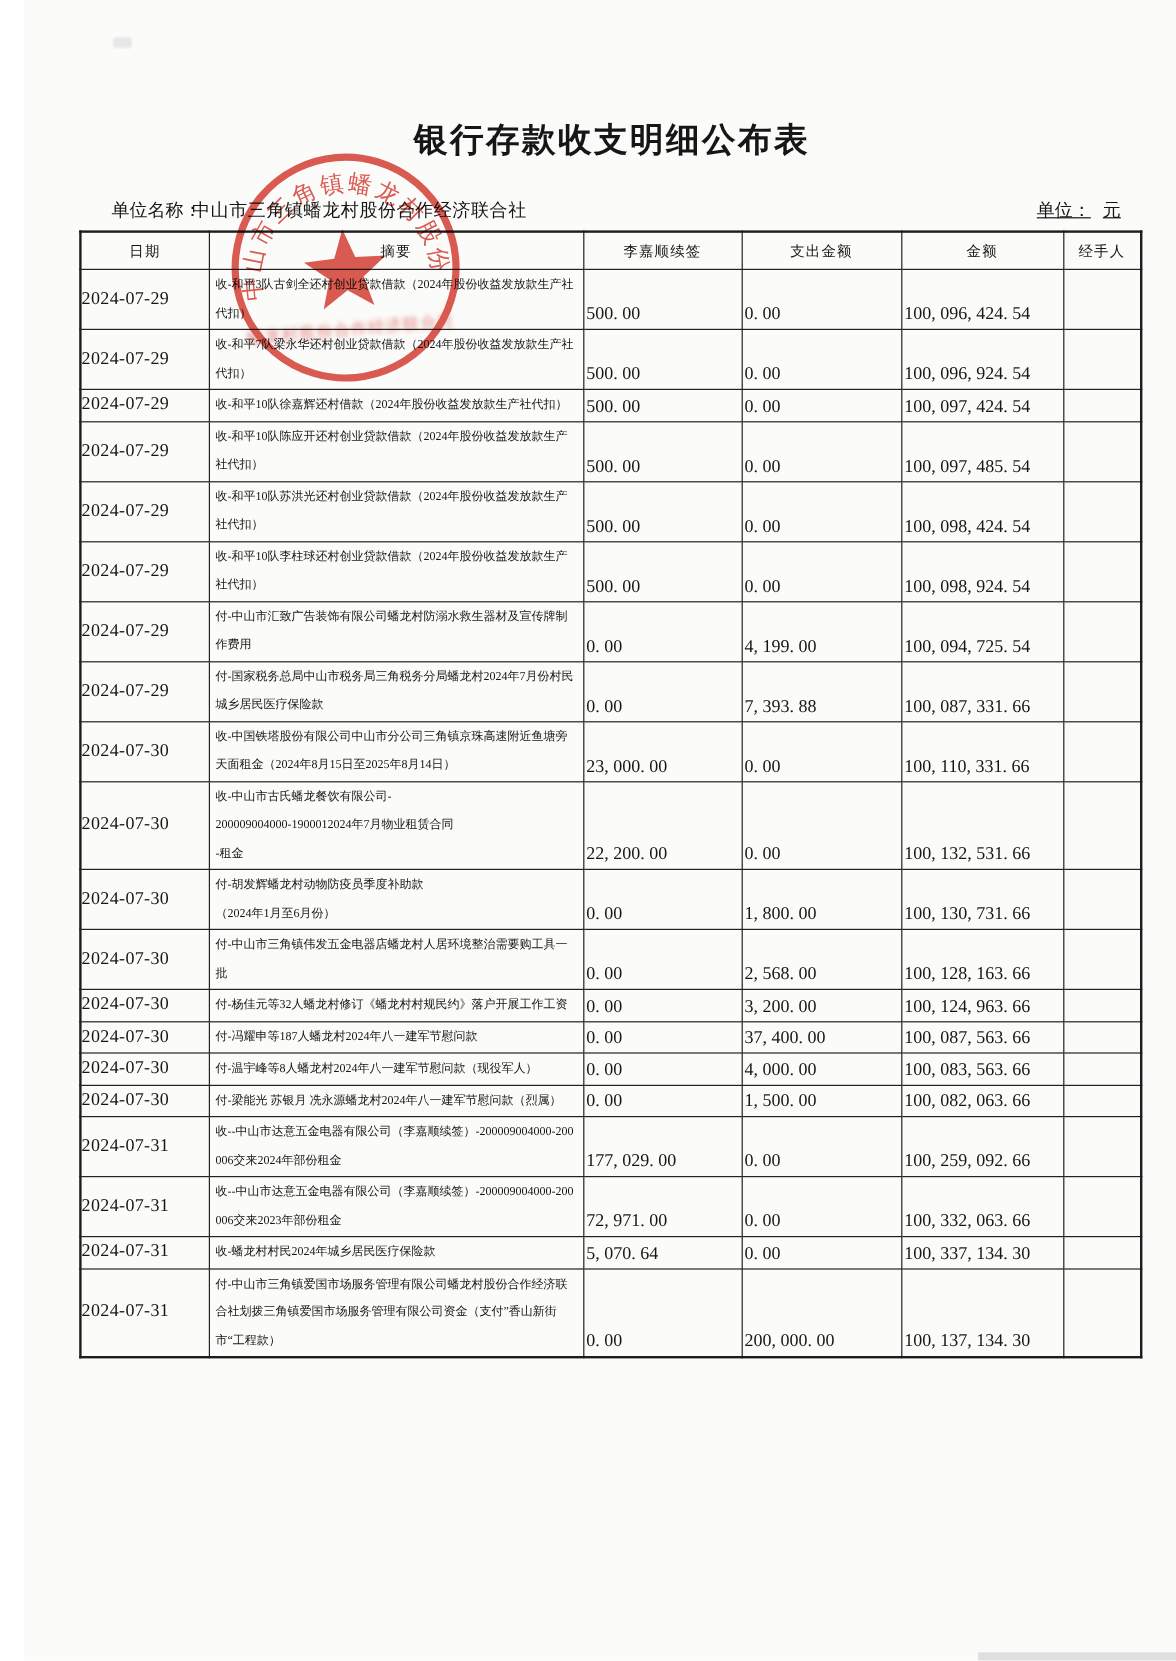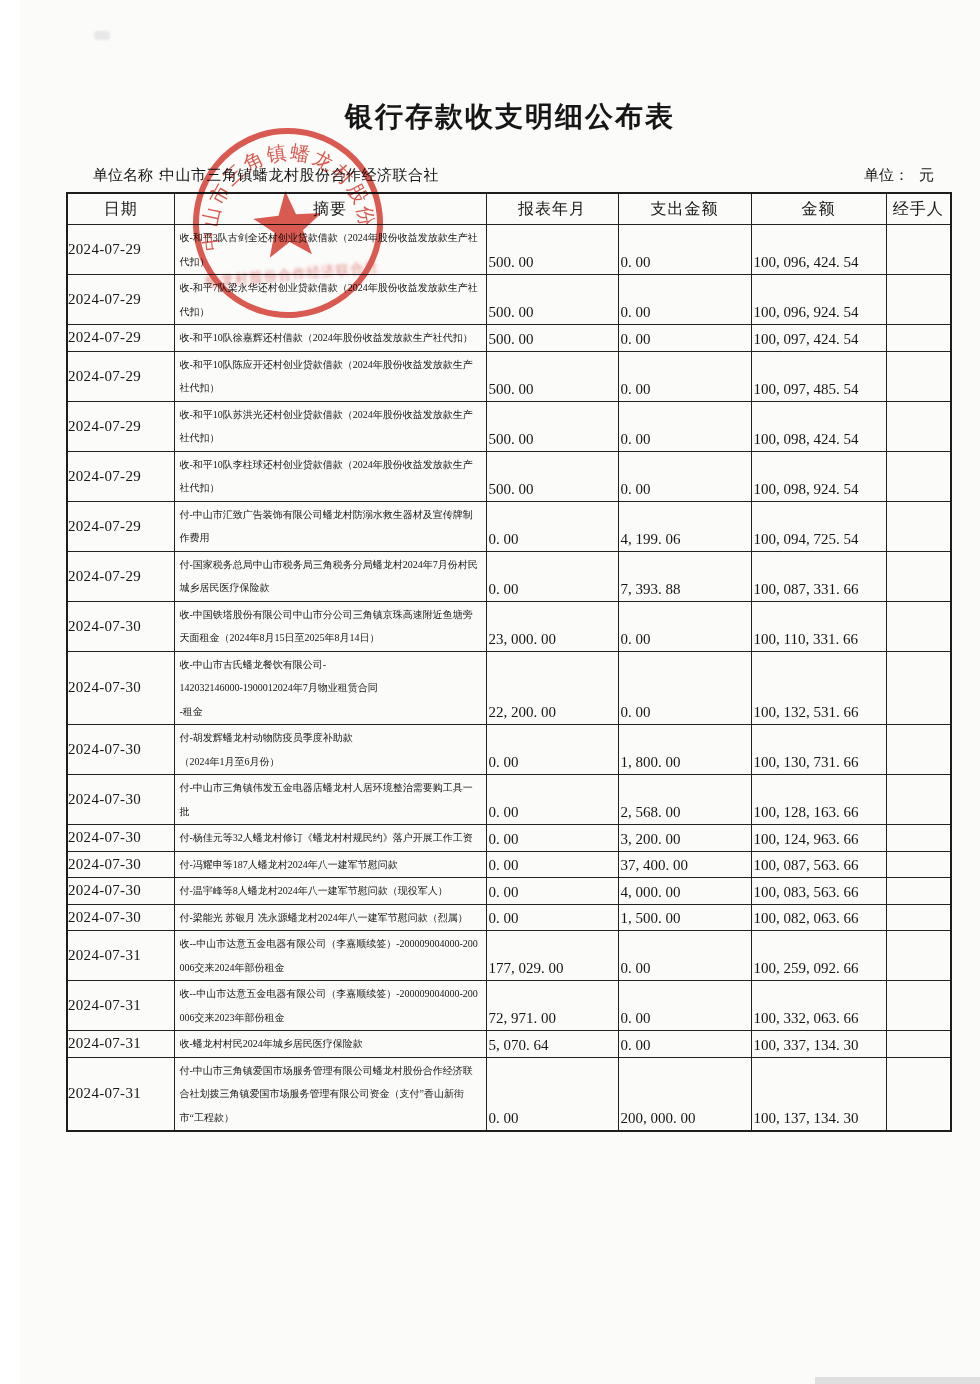--- a/index.html
+++ b/index.html
@@ -23,34 +23,34 @@
   .subtitle{
     position:absolute;top:144px;left:0;width:100%;
     text-align:center;font-size:15px;letter-spacing:1px;
   }
   .subtitle .gap{display:inline-block;width:10px;}
   .meta{
     position:absolute;top:166px;left:0;width:100%;font-size:15px;
   }
   .meta .unit-name-label{position:absolute;left:73px;top:0;}
   .meta .unit-name{position:absolute;left:140px;top:0;letter-spacing:.5px;}
-  .meta .unit-right{position:absolute;right:66px;top:0;}
+  .meta .unit-right{position:absolute;right:66px;top:0;text-decoration:underline;}
   .meta .unit-right .v{margin-left:10px;}
   table.tbl{
     position:absolute;left:46px;top:192px;width:884px;
     border-collapse:collapse;table-layout:fixed;
     border:2.5px solid #1d1d1d;
   }
   .tbl th,.tbl td{
     border:1.6px solid #222;
     font-weight:normal;
     overflow:hidden;
   }
   .tbl th{
-    font-size:16px;height:28px;letter-spacing:1px;
+    font-size:12px;height:28px;letter-spacing:1px;
     padding:1px;
   }
   td.c-date{
     text-align:left;vertical-align:middle;font-size:15px;
     letter-spacing:.3px;padding:0;
   }
   td.c-summary{
     text-align:left;vertical-align:middle;font-size:10px;line-height:23.5px;
     padding:1px 3px 1px 5px;white-space:pre-wrap;word-break:break-all;
   }
@@ -92,21 +92,21 @@
         <col style="width:312px">
         <col style="width:132px">
       <col style="width:133px">
         <col style="width:135px">
         <col style="width:65px">
     </colgroup>
     <thead>
       <tr>
           <th>日期</th>
           <th>摘要</th>
-          <th>报表年月</th>
+          <th>李嘉顺续签</th>
           <th>支出金额</th>
           <th>金额</th>
           <th>经手人</th>
         </tr>
     </thead>
     <tbody>
         <tr>
           <td class="c-date">2024-07-29</td>
           <td class="c-summary">收-和平3队古剑全还村创业贷款借款（2024年股份收益发放款生产社代扣）</td>
           <td class="c-num">500. 00</td>
@@ -151,21 +151,21 @@
           <td class="c-summary">收-和平10队李柱球还村创业贷款借款（2024年股份收益发放款生产社代扣）</td>
           <td class="c-num">500. 00</td>
           <td class="c-num">0. 00</td>
           <td class="c-num">100, 098, 924. 54</td>
           <td class="c-handler"></td>
         </tr>
         <tr>
           <td class="c-date">2024-07-29</td>
           <td class="c-summary">付-中山市汇致广告装饰有限公司蟠龙村防溺水救生器材及宣传牌制作费用</td>
           <td class="c-num">0. 00</td>
-          <td class="c-num">4, 199. 06</td>
+          <td class="c-num">4, 199. 00</td>
           <td class="c-num">100, 094, 725. 54</td>
           <td class="c-handler"></td>
         </tr>
         <tr>
           <td class="c-date">2024-07-29</td>
           <td class="c-summary">付-国家税务总局中山市税务局三角税务分局蟠龙村2024年7月份村民城乡居民医疗保险款</td>
           <td class="c-num">0. 00</td>
           <td class="c-num">7, 393. 88</td>
           <td class="c-num">100, 087, 331. 66</td>
           <td class="c-handler"></td>
@@ -174,21 +174,21 @@
           <td class="c-date">2024-07-30</td>
           <td class="c-summary">收-中国铁塔股份有限公司中山市分公司三角镇京珠高速附近鱼塘旁天面租金（2024年8月15日至2025年8月14日）</td>
           <td class="c-num">23, 000. 00</td>
           <td class="c-num">0. 00</td>
           <td class="c-num">100, 110, 331. 66</td>
           <td class="c-handler"></td>
         </tr>
         <tr>
           <td class="c-date">2024-07-30</td>
           <td class="c-summary">收-中山市古氏蟠龙餐饮有限公司-
-142032146000-1900012024年7月物业租赁合同
+200009004000-1900012024年7月物业租赁合同
 -租金</td>
           <td class="c-num">22, 200. 00</td>
           <td class="c-num">0. 00</td>
           <td class="c-num">100, 132, 531. 66</td>
           <td class="c-handler"></td>
         </tr>
         <tr>
           <td class="c-date">2024-07-30</td>
           <td class="c-summary">付-胡发辉蟠龙村动物防疫员季度补助款
 （2024年1月至6月份）</td>

